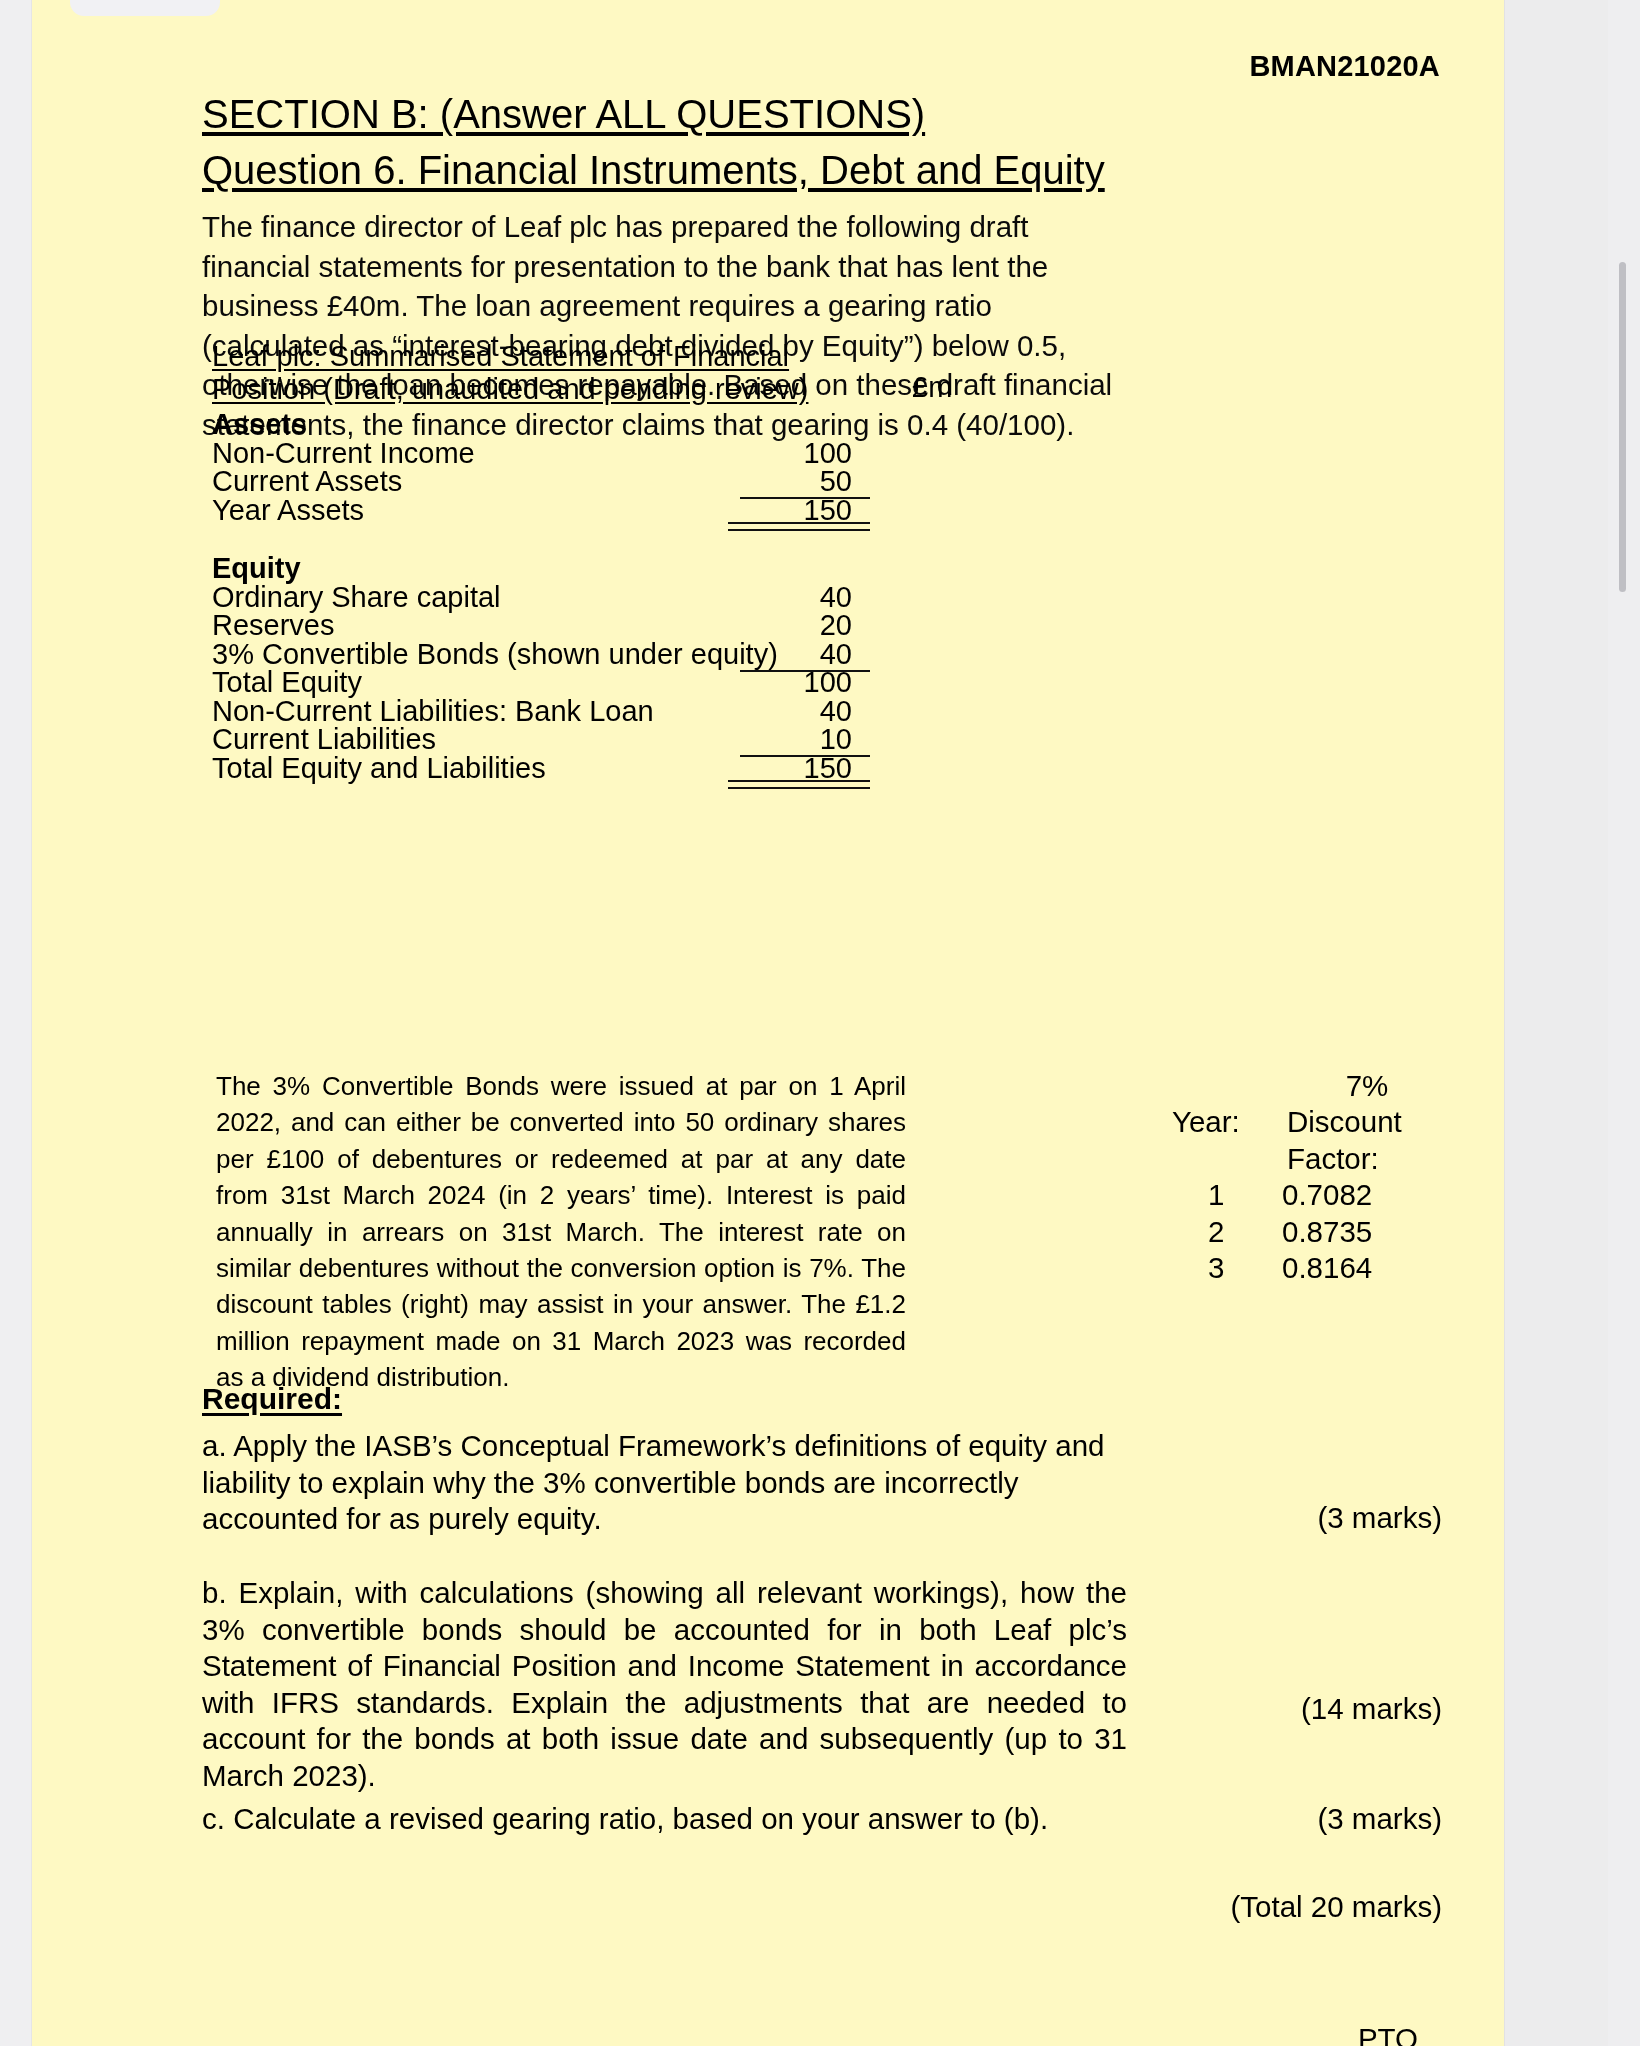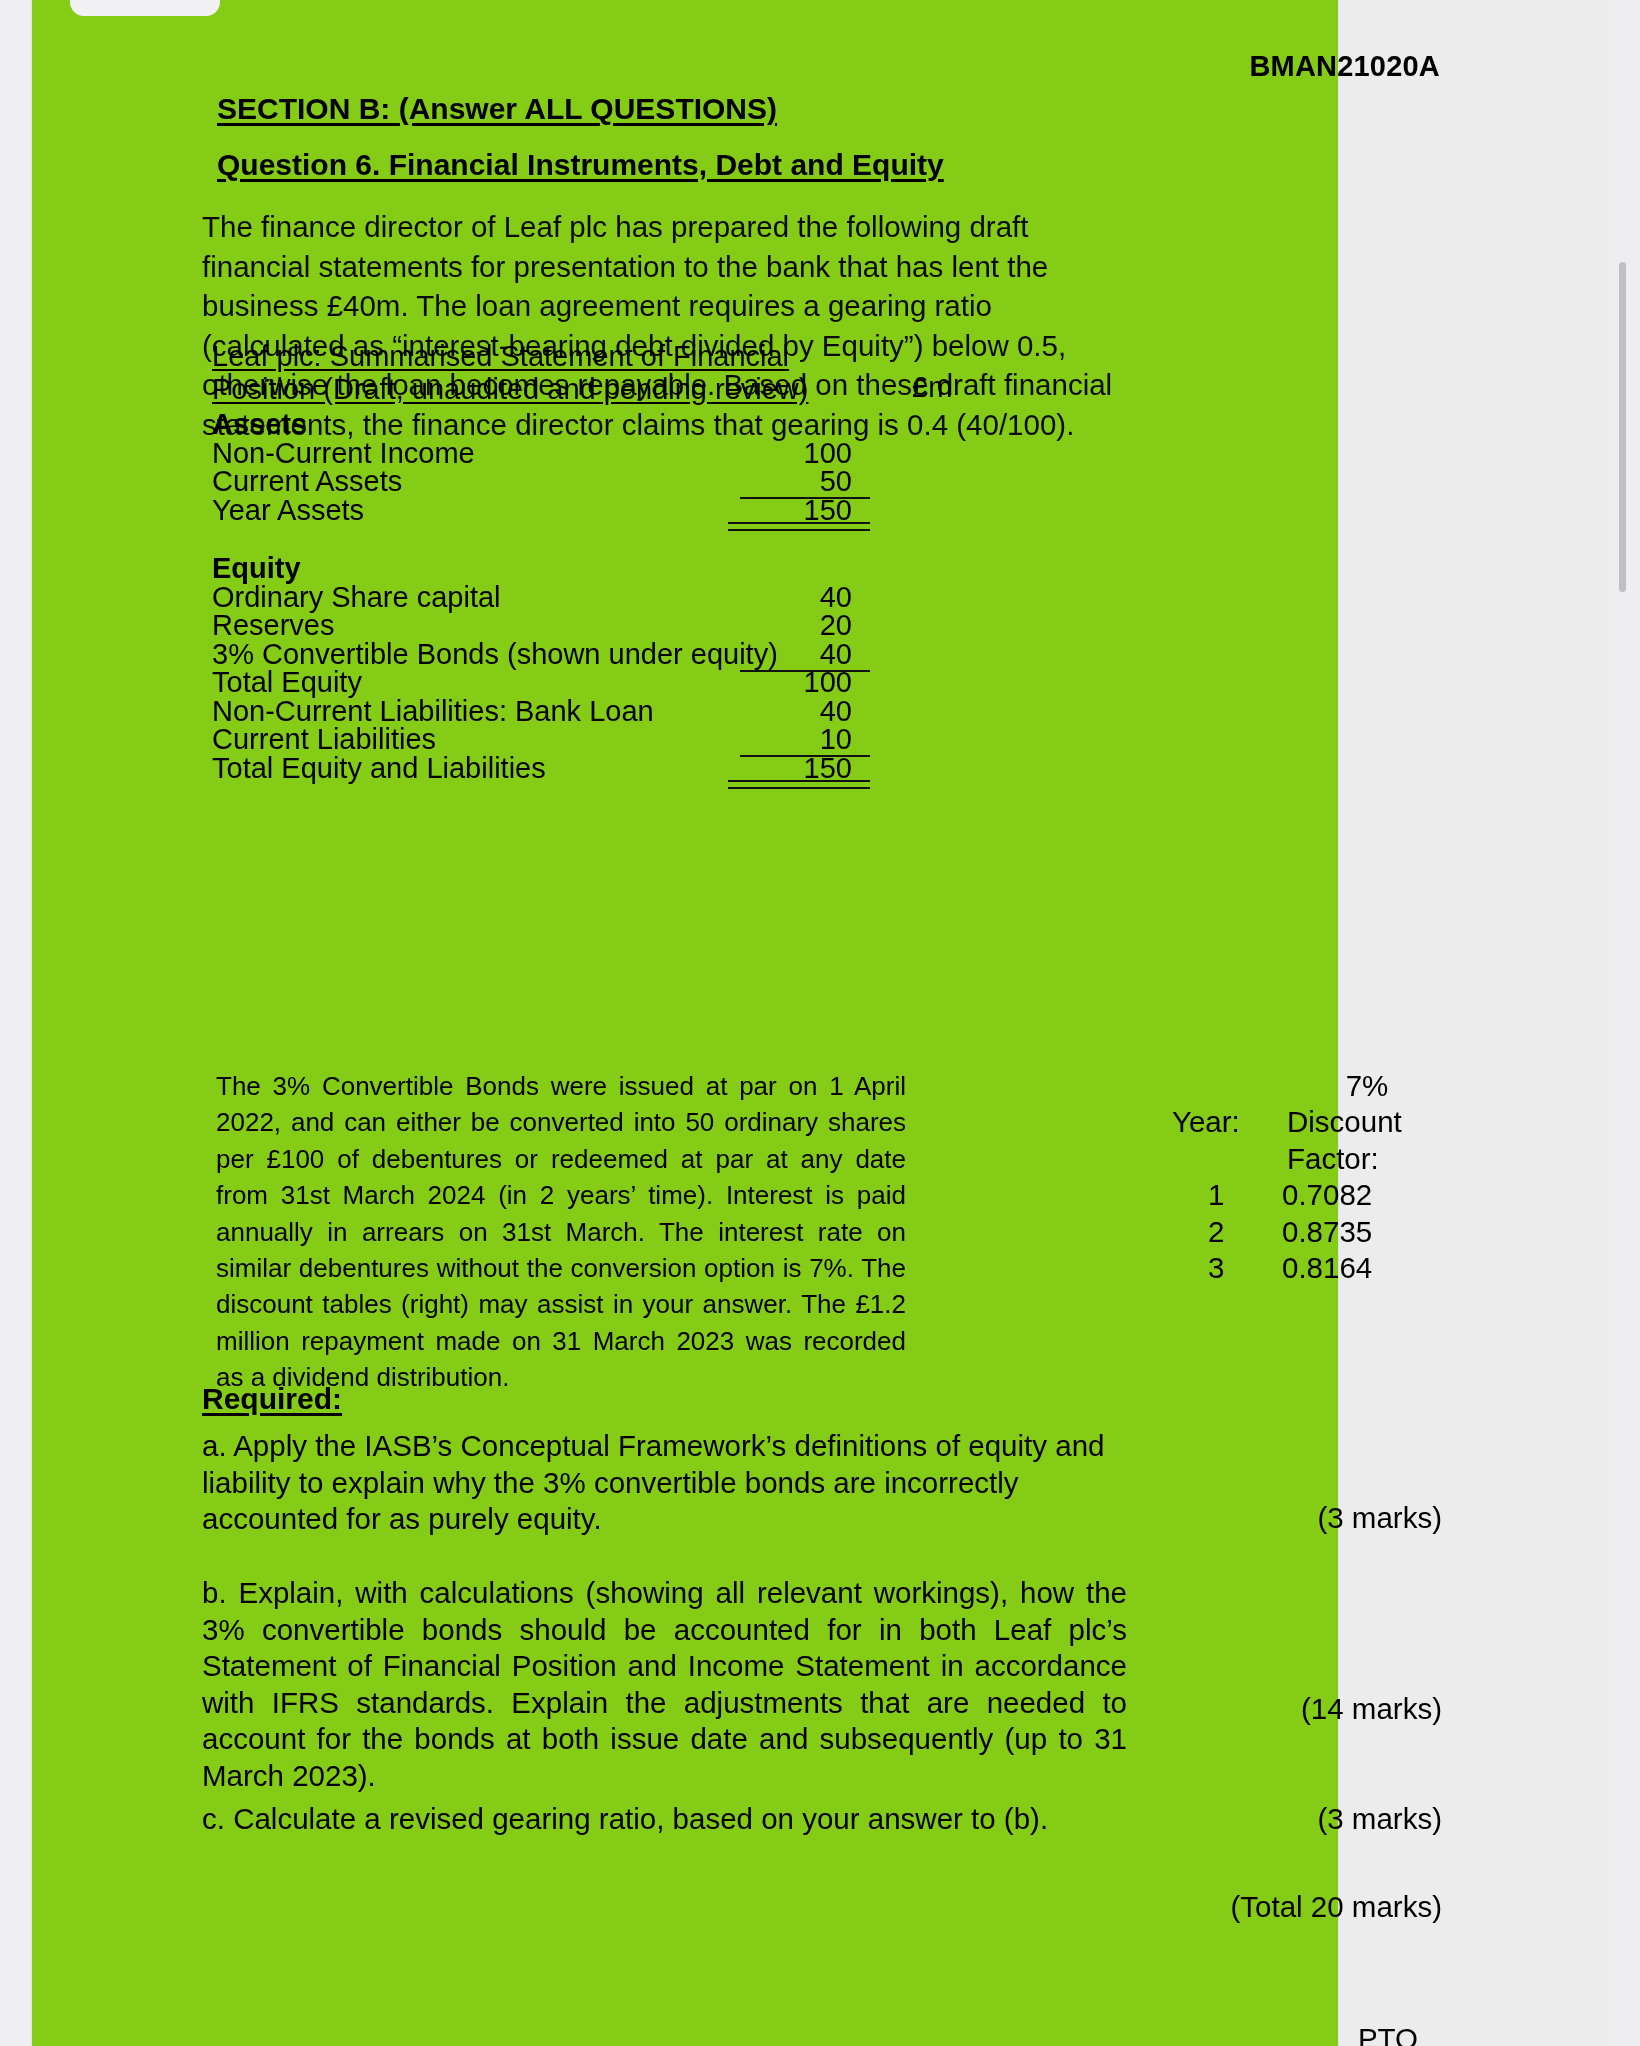--- a/index.html
+++ b/index.html
@@ -48,23 +48,23 @@
     height: 330px;
     border-radius: 4px;
     background: #bfbfc4;
   }
 
   
   #page-sheet {
     position: absolute;
     left: 32px;
     top: 0;
-    width: 1306px;
+    width: 1472px;
     height: 2046px;
-    background: #84cc16;
+    background: #fef9c3;
     box-shadow: 0 0 0 1px rgba(0,0,0,0.04);
   }
 
   
   #top-chip {
     position: absolute;
     left: 38px;
     top: -46px;
     width: 150px;
     height: 62px;
@@ -85,26 +85,25 @@
     right: 168px;
     top: 50px;
     font-size: 29px;
     font-weight: bold;
     letter-spacing: 0.2px;
   }
 
   .hdr {
     position: absolute;
     left: 170px;
-    font-size: 30px;
-    font-weight: bold;
+    font-size: 40px;
+    font-weight: normal;
     text-decoration: underline;
     text-underline-offset: 4px;
     white-space: nowrap;
-    margin-left: 15px;
   }
   #section-b-heading { top: 92px; }
   #question-heading  { top: 148px; }
 
   .body-p {
     position: absolute;
     left: 170px;
     font-size: 29.5px;
     line-height: 39.5px;
     color: #0a0a0a;

